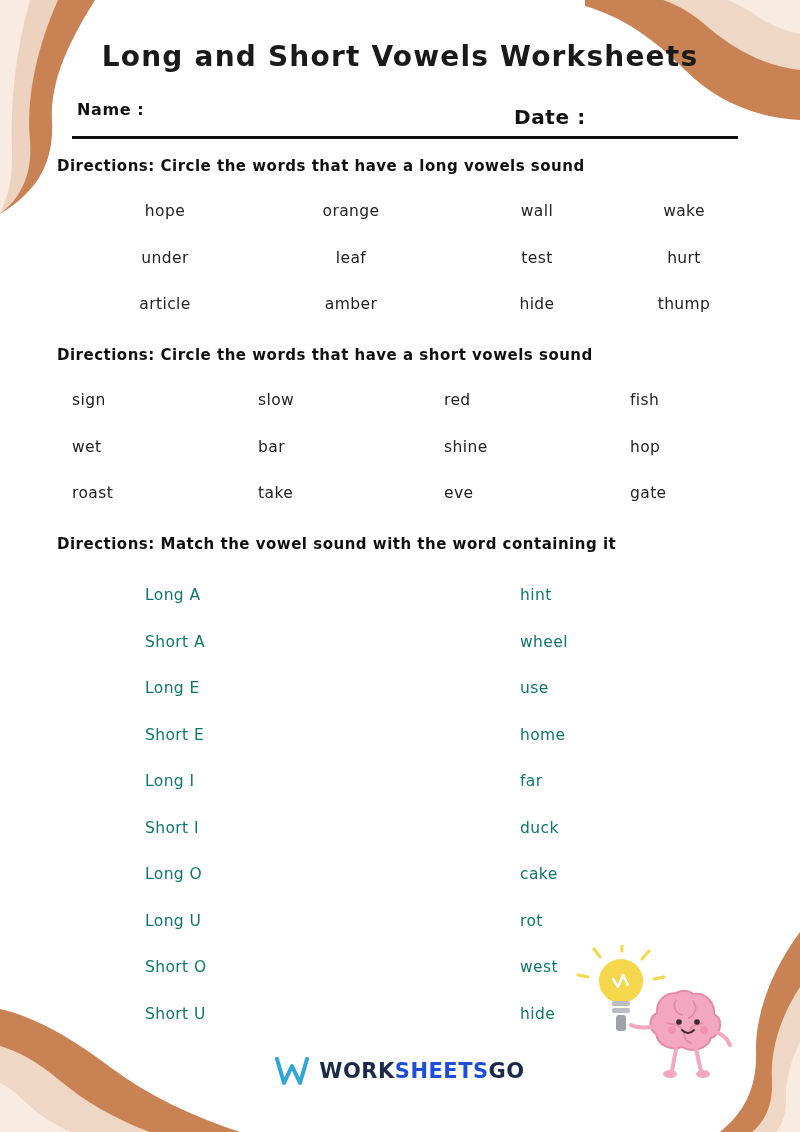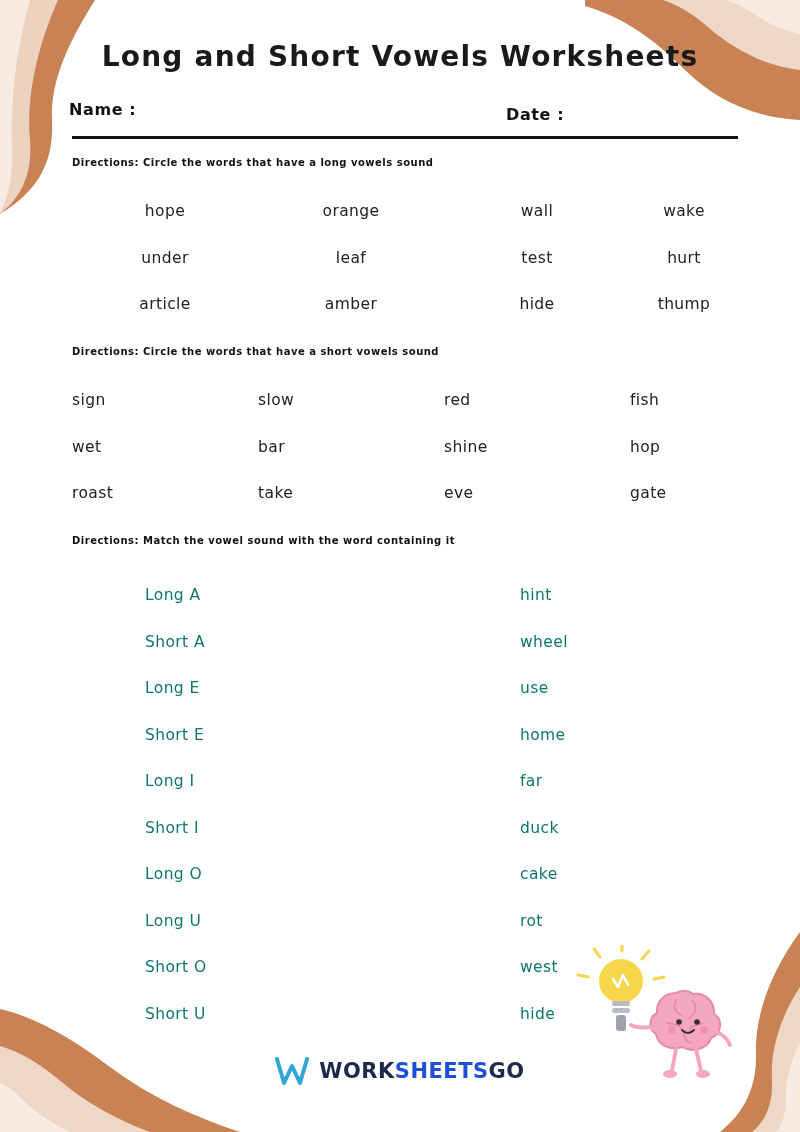--- a/index.html
+++ b/index.html
@@ -44,56 +44,56 @@
     font-size: 28px;
     font-weight: bold;
     letter-spacing: 1.2px;
     color: #1a1a1a;
   }
 
   
   .namedate {
     position: absolute;
     top: 100px;
-    left: 69px;
+    left: 77px;
     width: 666px;
     height: 30px;
   }
   .namedate .name-label {
     position: absolute;
     left: 0;
     top: 0;
     font-size: 16px;
     font-weight: bold;
     letter-spacing: 0.6px;
     color: #111;
   }
   .namedate .date-label {
     position: absolute;
     left: 437px;
     top: 5px;
-    font-size: 16px;
+    font-size: 20px;
     font-weight: bold;
     letter-spacing: 0.6px;
     color: #111;
   }
   .rule {
     position: absolute;
     top: 136px;
     left: 72px;
     width: 666px;
     height: 3px;
     background: #111;
   }
 
   
   .directions {
     position: absolute;
-    left: 72px;
-    font-size: 10px;
+    left: 57px;
+    font-size: 15px;
     font-weight: bold;
     letter-spacing: 0.5px;
     color: #111;
   }
   .dir1 { top: 157px; }
   .dir2 { top: 346px; }
   .dir3 { top: 535px; }
 
   
   .wordgrid {

